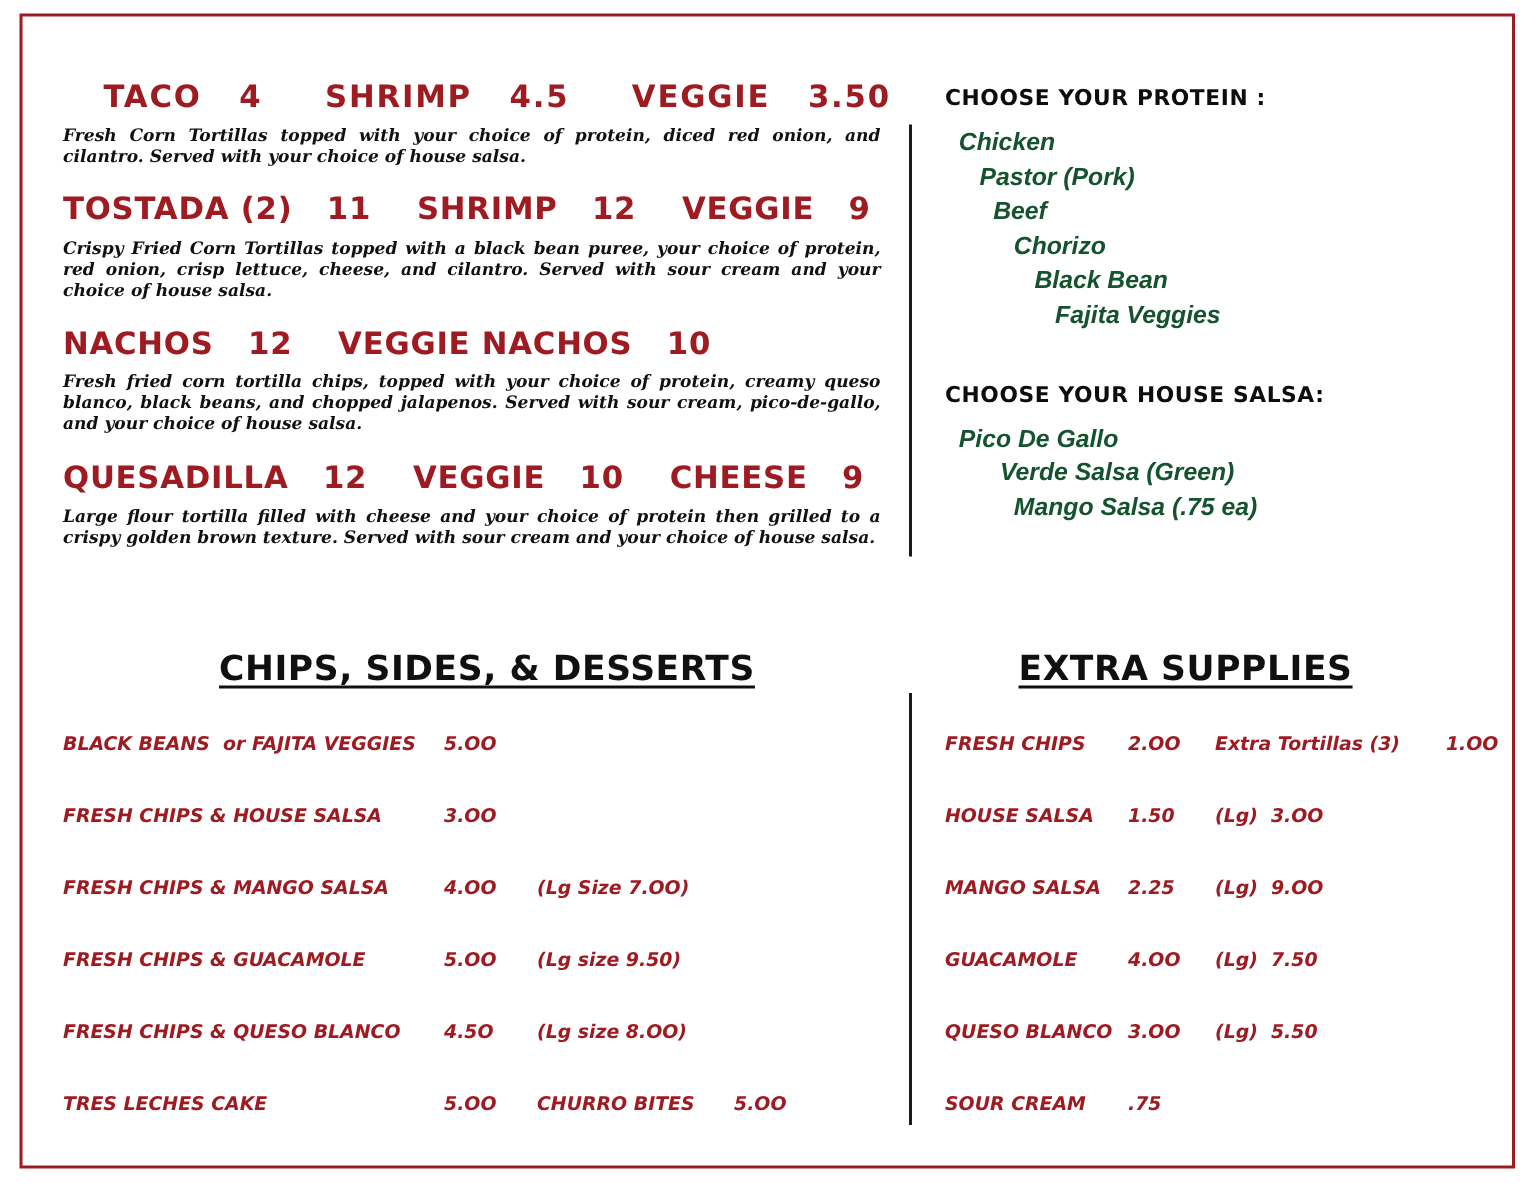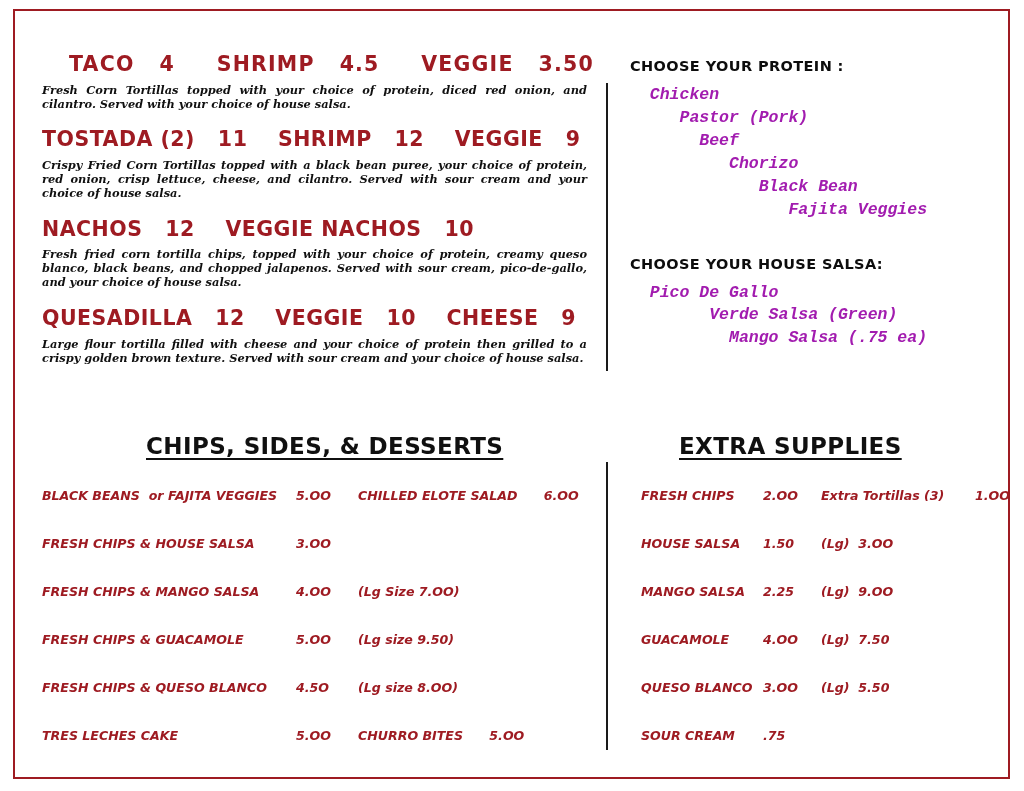--- a/index.html
+++ b/index.html
@@ -77,25 +77,25 @@
   .choose-heading {
     font-family: "DejaVu Sans", sans-serif;
     font-weight: bold;
     font-size: 14.5px;
     letter-spacing: 0.4px;
     color: #0d0d0d;
     margin-bottom: 10px;
   }
   .choice-list { margin: 0; padding: 0; list-style: none; }
   .choice-item {
-    font-family: Liberation Mono, monospace;
+    font-family: Liberation Sans, sans-serif;
     font-style: italic;
     font-weight: bold;
     font-size: 16.5px;
-    color: #a21caf;
+    color: #14532d;
     line-height: 1.39;
     white-space: pre;
   }
   #salsa-group { margin-top: 34px; }
   #salsa-group .choice-list { margin-top: 2px; }
 
   
   .section-heading {
     position: absolute;
     font-family: "DejaVu Sans", sans-serif;
@@ -112,21 +112,21 @@
 
   
   .price-table {
     position: absolute;
     font-family: "DejaVu Sans", sans-serif;
     font-style: italic;
     font-weight: bold;
     color: #9e1b22;
   }
   #table-chips  { left: 42px;  top: 488px; width: 548px; font-size: 12.6px; }
-  #table-extras { left: 630px; top: 488px; width: 370px; font-size: 12.6px; margin-left: 11px; }
+  #table-extras { left: 630px; top: 488px; width: 370px; font-size: 12.6px; }
 
   .price-row {
     display: flex;
     align-items: baseline;
     height: 48px;
     white-space: pre;
   }
   #table-chips .col-name  { width: 254px; flex: none; }
   #table-chips .col-price { width: 62px;  flex: none; }
   #table-chips .col-extra { flex: 1 1 auto; }
@@ -195,21 +195,20 @@
   </div>
 
   <div class="section-heading" id="heading-chips">CHIPS, SIDES, &amp; DESSERTS</div>
   <div class="section-heading" id="heading-extras">EXTRA SUPPLIES</div>
 
   <div class="price-table" id="table-chips">
 
     <div class="price-row">
       <span class="col-name">BLACK BEANS  or FAJITA VEGGIES</span>
       <span class="col-price">5.OO</span>
-      <span class="col-extra">CHILLED ELOTE SALAD      6.OO</span>
     </div>
 
     <div class="price-row">
       <span class="col-name">FRESH CHIPS &amp; HOUSE SALSA</span>
       <span class="col-price">3.OO</span>
     </div>
 
     <div class="price-row">
       <span class="col-name">FRESH CHIPS &amp; MANGO SALSA</span>
       <span class="col-price">4.OO</span>

